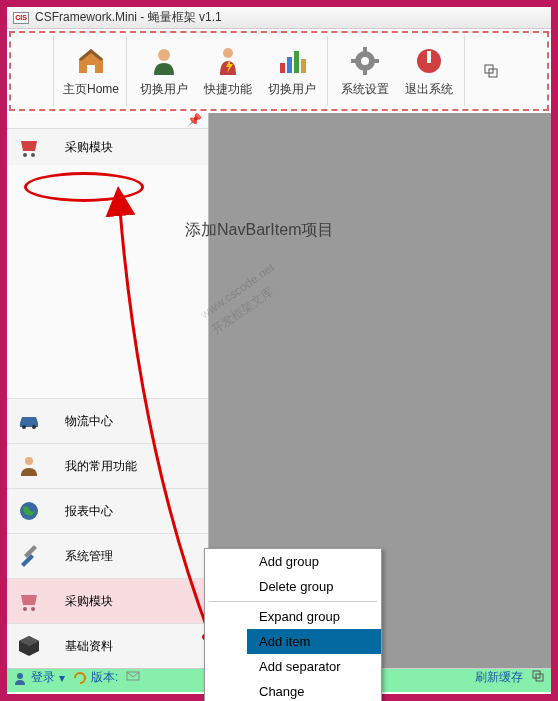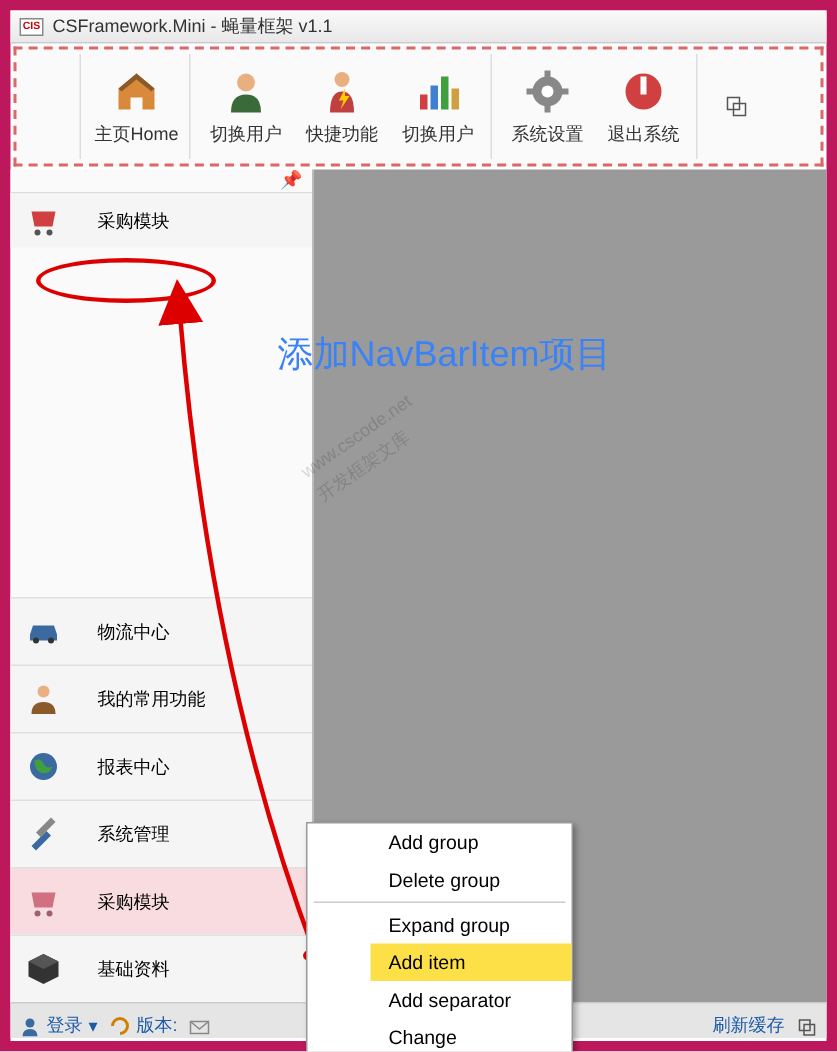--- a/index.html
+++ b/index.html
@@ -23,30 +23,30 @@
 .sidebar-pin { height: 16px; text-align: right; padding-right: 6px; color: #888; border-bottom: 1px solid #ddd; }
 .nav-group-header { padding: 6px 10px; display: flex; align-items: center; gap: 24px; background: #f5f5f5; }
 .nav-group-header.active { background: #f8dce0; }
 .nav-item { padding: 6px 10px 6px 32px; cursor: pointer; }
 
 .nav-bottom { margin-top: auto; }
 .nav-bottom .nav-group-header { padding: 10px; border-top: 1px solid #e0e0e0; cursor: pointer; }
 
 .main { flex: 1; background: #9a9a9a; position: relative; }
 
-.statusbar { height: 24px; background: #e5e5e5; border-top: 1px solid #ccc; display: flex; align-items: flex-end; padding: 0 6px; gap: 8px; }
+.statusbar { height: 24px; background: #86efac; border-top: 1px solid #ccc; display: flex; align-items: flex-start; padding: 0 6px; gap: 8px; }
 .status-item { display: flex; align-items: center; gap: 4px; color: #1a5aa8; }
 
 .context-menu { position: absolute; left: 204px; top: 548px; width: 178px; background: #fff; border: 1px solid #999; box-shadow: 2px 2px 4px rgba(0,0,0,0.3); z-index: 100; }
 .menu-item { padding: 5px 12px; cursor: pointer; font-size: 13px; margin-left: 42px; }
-.menu-item.hl { background: #fde047; }
+.menu-item.hl { background: #0369a1; }
 .menu-sep { height: 1px; background: #ccc; margin: 2px 4px; }
 
 .annotation-circle { position: absolute; border: 3px solid #d00; border-radius: 50%; pointer-events: none; z-index: 50; }
-.ann-text { position: absolute; color: #3b82f6; font-size: 24px; z-index: 50; pointer-events: none; }
+.ann-text { position: absolute; color: #404040; font-size: 16px; z-index: 50; pointer-events: none; }
 .watermark { position: absolute; left: 200px; top: 280px; color: rgba(0,0,0,0.15); font-size: 22px; transform: rotate(-35deg); z-index: 5; pointer-events: none; line-height: 1.6; }
 
 svg.arrow { position: absolute; z-index: 49; pointer-events: none; }
 
 .icon-box { width: 24px; height: 24px; display: inline-block; }
 </style>
 </head>
 <body>
 
 <div class="window-border">

